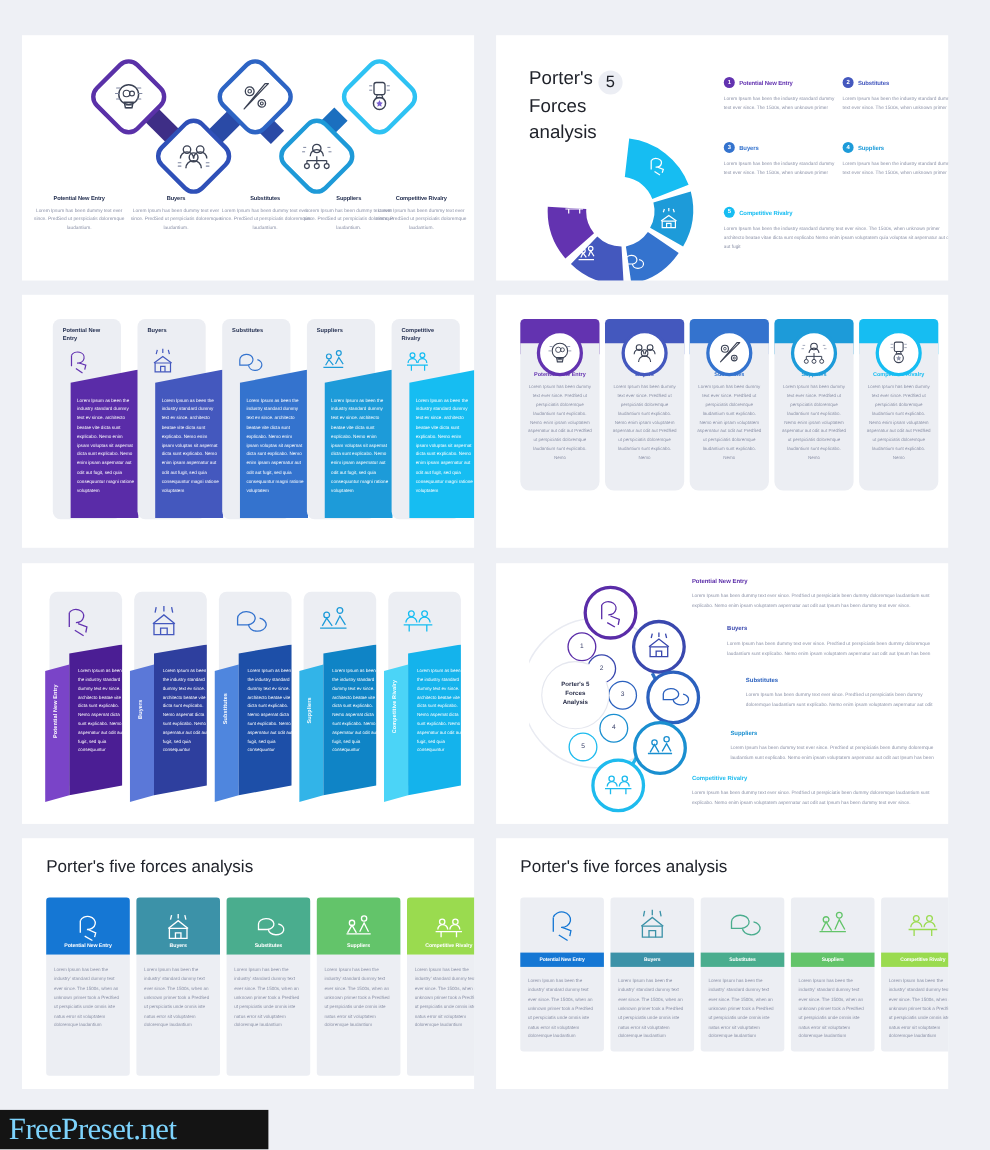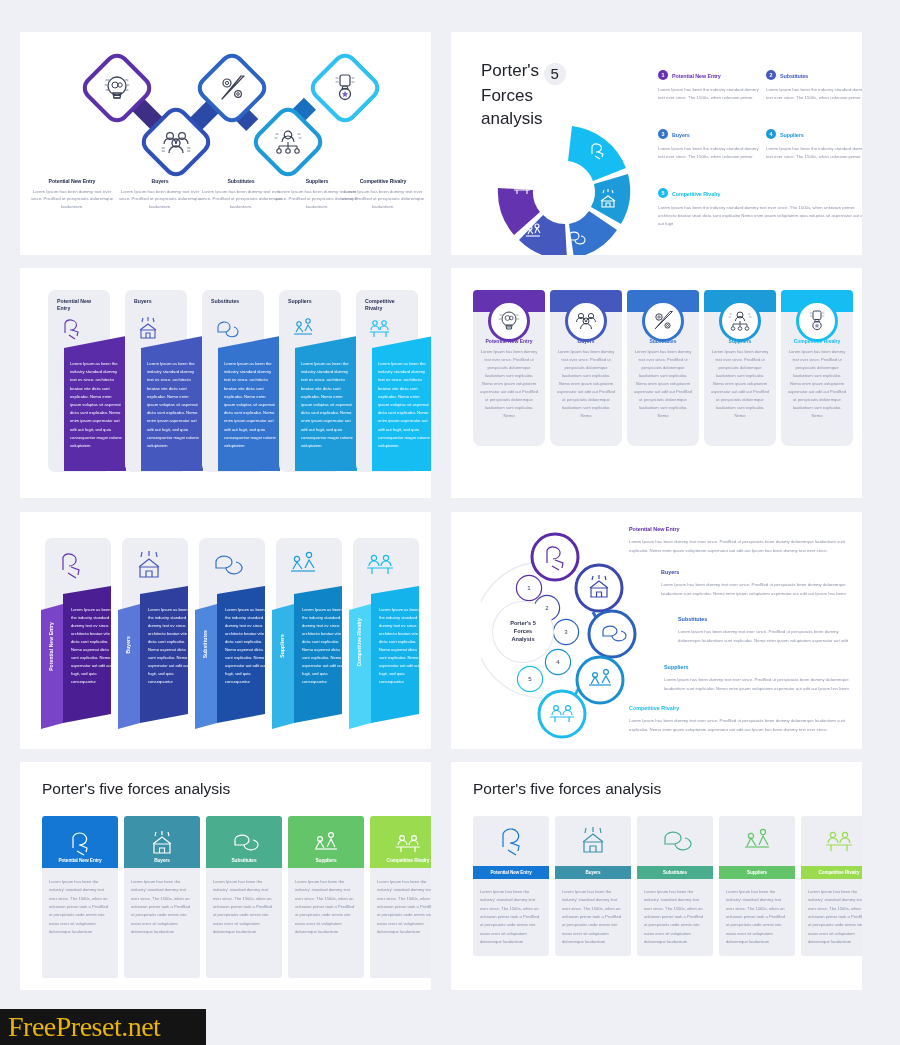--- a/index.html
+++ b/index.html
@@ -103,22 +103,22 @@
     padding:10px 7px; font-size:4.15px;line-height:2.0;color:#8a90a6;
   }
   .p8-card{ position:absolute; width:76px; background:#eceef3; border-radius:3px; }
   .p8-icon{ height:50px;display:flex;align-items:center;justify-content:center; }
   .p8-bar{ height:13px;display:flex;align-items:center;justify-content:center; }
   .p8-bar .lbl{ font-size:4.6px;font-weight:bold;color:#fff;letter-spacing:-0.1px; }
   .p8-body{ padding:9px 7px 10px; font-size:4.15px;line-height:2.0;color:#8a90a6; }
 
   
   .wm{
-    position:absolute; left:0; bottom:0; height:36px; width:206px;
-    background:#141414; color:#eab308;
+    position:absolute; left:0; bottom:0; height:36px; width:244px;
+    background:#141414; color:#7dd3fc;
     font-family:"Liberation Serif", serif; font-size:28px;
     display:flex; align-items:center; padding-left:8px; letter-spacing:-0.5px;
   }
 </style>
 </head>
 <body>
 
 <div class="sheet">
 
 <div class="panel" style="left:20px;top:32px;width:411px;height:223px;">

